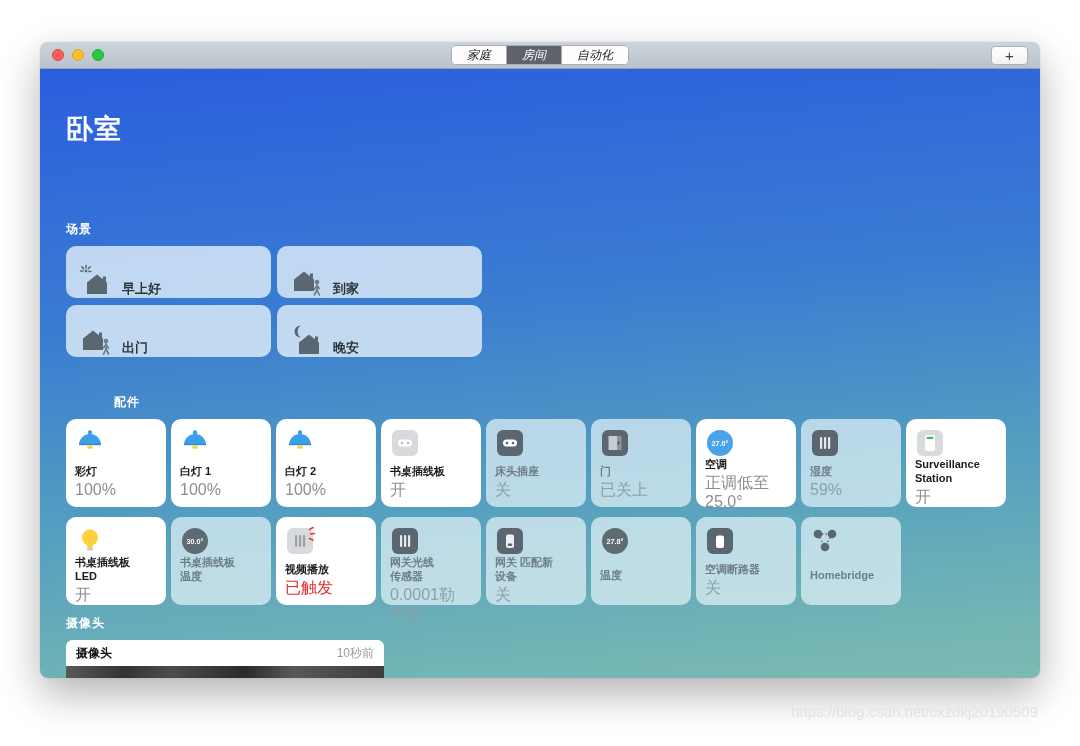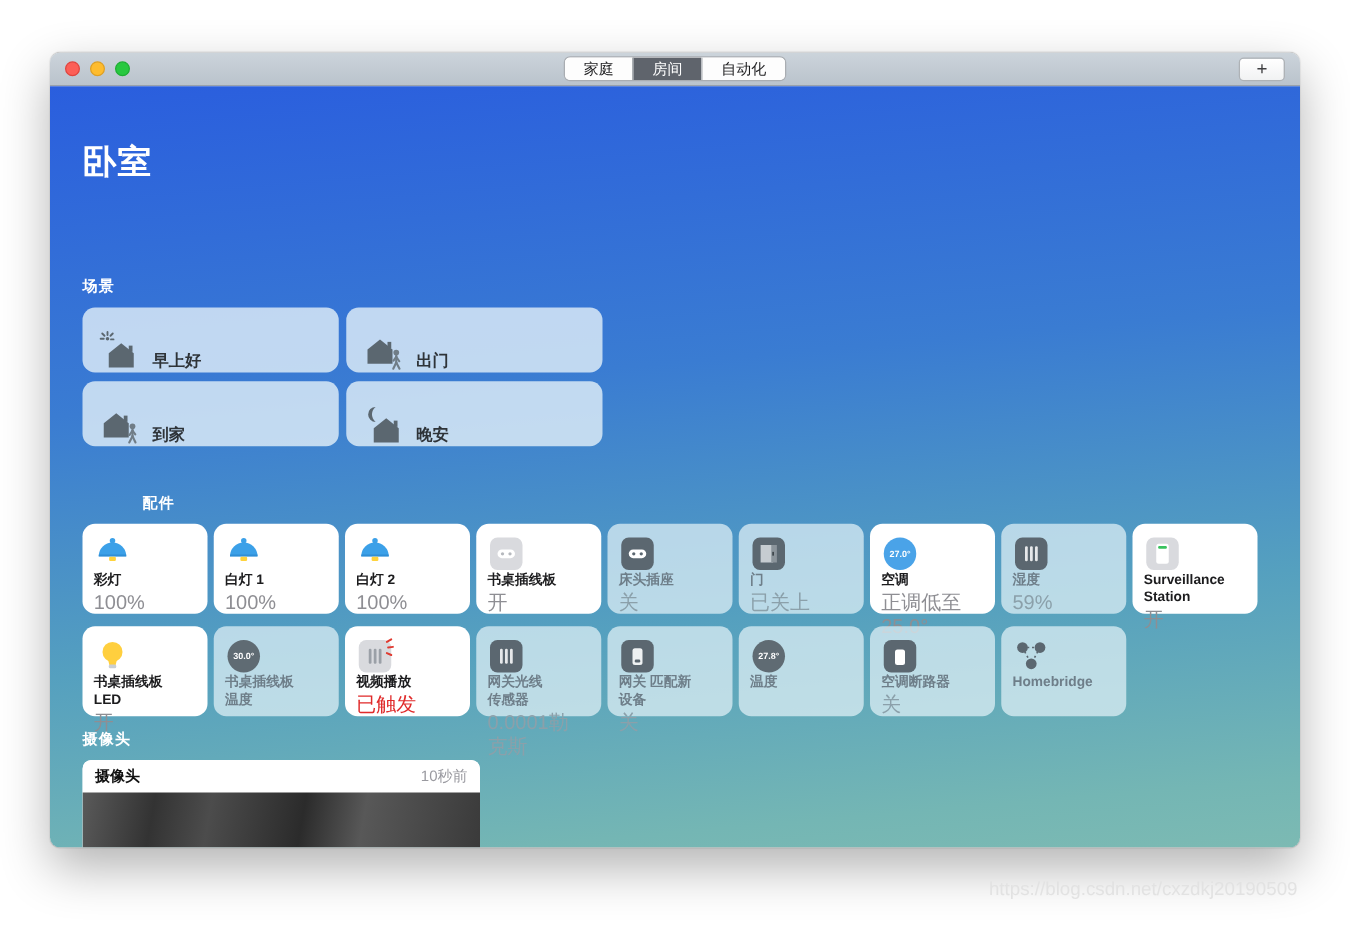--- a/index.html
+++ b/index.html
@@ -25,21 +25,21 @@
   .tl.green  { background:#28c840; border:1px solid #1eae33; }
 
   .segmented {
     position:absolute; left:50%; top:50%; transform:translate(-50%,-50%);
     display:flex; border:1px solid #a9adb2; border-radius:5px; overflow:hidden;
     background:#fdfdfd; height:20px;
   }
   .seg {
     border:none; background:#fdfdfd; color:#1c1c1e; font-size:12px;
     padding:0 15px; height:100%; cursor:default; font-family:inherit;
-    border-left:1px solid #a9adb2; display:flex; align-items:center;
+    border-left:1px solid #a9adb2; display:flex; align-items:center;font-style:italic;
   }
   .seg:first-child { border-left:none; }
   .seg.selected { background:#5f646c; color:#fff; }
 
   .plus-btn {
     margin-left:auto; width:37px; height:19px; border-radius:4px;
     border:1px solid #aeb2b6; background:linear-gradient(180deg,#ffffff,#f1f2f3);
     font-size:15px; line-height:15px; color:#3f3f41; cursor:default;
   }
 
@@ -60,21 +60,21 @@
     height:52px; border-radius:10px;
     background:rgba(232,244,250,0.78);
     display:flex; align-items:flex-end; gap:10px; padding:0 12px;
   }
   .scene-icon { width:34px; height:34px; flex:0 0 34px; }
   .scene-name { font-size:13px; font-weight:700; color:#2e3338; }
 
   .acc-row { display:flex; gap:5px; }
   .acc-row.first { margin-bottom:10px; }
   .tile {
-    width:100px; height:72px; border-radius:10px; padding:9px 23px 8px 9px;
+    width:100px; height:88px; border-radius:10px; padding:9px 23px 8px 9px;
     display:flex; flex-direction:column;
   }
   .tile.on  { background:#ffffff; }
   .tile.off { background:rgba(226,241,247,0.72); }
   .tile-icon { width:30px; height:30px; }
   .tile-text { margin-top:auto; }
   .tile-name { font-size:11px; font-weight:700; color:#1c1c1e; line-height:1.25; white-space:pre-line; }
   .tile.off .tile-name { color:#6e7e89; }
   .tile-status { font-size:16px; color:#8e8e93; line-height:1.2; min-height:13px; margin-top:1px; }
   .tile.off .tile-status { color:#8ba0aa; }
@@ -131,47 +131,47 @@
                 </g>
               </svg></span>
             <span class="scene-name">早上好</span>
           </div>
           <div class="scene-card">
             <span class="scene-icon"><svg viewBox="0 0 34 34" width="34" height="34" aria-hidden="true">
                 <g transform="translate(-2,0)">
                   <path d="M7 15.5 L17 7.5 L27 15.5 L27 27 L7 27 Z" fill="#5b6770"></path>
                   <rect x="23" y="9.5" width="3" height="5" fill="#5b6770"></rect>
                 </g>
+                <g transform="translate(28,25)" stroke="#707d87" stroke-width="1.7" stroke-linecap="round" fill="#707d87">
+    <circle cx="0" cy="-7" r="2.3" stroke="none"></circle>
+    <path d="M0 -4.5 L0 1"></path>
+                  <path d="M0 1 L-2.6 6"></path>
+                  <path d="M0 1 L2.4 6"></path>
+    <path d="M0 -3.5 L-2.4 0"></path>
+                  <path d="M0 -3.5 L2.2 -0.5"></path>
+                </g>
+              </svg></span>
+            <span class="scene-name">到家</span>
+          </div>
+          <div class="scene-card">
+            <span class="scene-icon"><svg viewBox="0 0 34 34" width="34" height="34" aria-hidden="true">
+                <g transform="translate(-2,0)">
+                  <path d="M7 15.5 L17 7.5 L27 15.5 L27 27 L7 27 Z" fill="#5b6770"></path>
+                  <rect x="23" y="9.5" width="3" height="5" fill="#5b6770"></rect>
+                </g>
                 <g transform="translate(28,25) scale(-1,1)" stroke="#707d87" stroke-width="1.7" stroke-linecap="round" fill="#707d87">
     <circle cx="0" cy="-7" r="2.3" stroke="none"></circle>
     <path d="M0 -4.5 L0 1"></path>
                   <path d="M0 1 L-2.6 6"></path>
                   <path d="M0 1 L2.4 6"></path>
     <path d="M0 -3.5 L-2.4 0"></path>
                   <path d="M0 -3.5 L2.2 -0.5"></path>
                 </g>
               </svg></span>
             <span class="scene-name">出门</span>
-          </div>
-          <div class="scene-card">
-            <span class="scene-icon"><svg viewBox="0 0 34 34" width="34" height="34" aria-hidden="true">
-                <g transform="translate(-2,0)">
-                  <path d="M7 15.5 L17 7.5 L27 15.5 L27 27 L7 27 Z" fill="#5b6770"></path>
-                  <rect x="23" y="9.5" width="3" height="5" fill="#5b6770"></rect>
-                </g>
-                <g transform="translate(28,25)" stroke="#707d87" stroke-width="1.7" stroke-linecap="round" fill="#707d87">
-    <circle cx="0" cy="-7" r="2.3" stroke="none"></circle>
-    <path d="M0 -4.5 L0 1"></path>
-                  <path d="M0 1 L-2.6 6"></path>
-                  <path d="M0 1 L2.4 6"></path>
-    <path d="M0 -3.5 L-2.4 0"></path>
-                  <path d="M0 -3.5 L2.2 -0.5"></path>
-                </g>
-              </svg></span>
-            <span class="scene-name">到家</span>
           </div>
           <div class="scene-card">
             <span class="scene-icon"><svg viewBox="0 0 34 34" width="34" height="34" aria-hidden="true">
                 <path d="M11.5 2.5 A6 6 0 1 0 11.5 14.5 A7.6 7.6 0 0 1 11.5 2.5 Z" fill="#5b6770"></path>
                 <g transform="translate(3,4)">
                   <path d="M7 15.5 L17 7.5 L27 15.5 L27 27 L7 27 Z" fill="#5b6770"></path>
                   <rect x="23" y="9.5" width="3" height="5" fill="#5b6770"></rect>
                 </g>
               </svg></span>
             <span class="scene-name">晚安</span>

